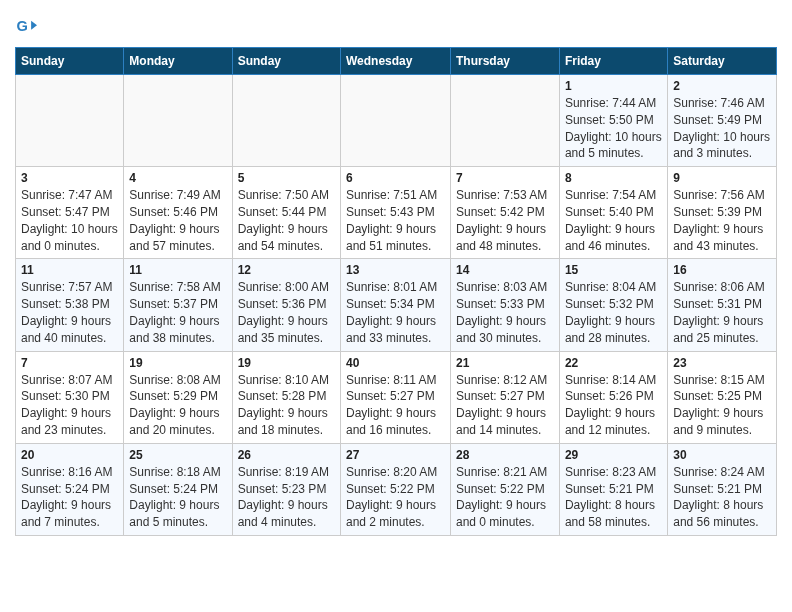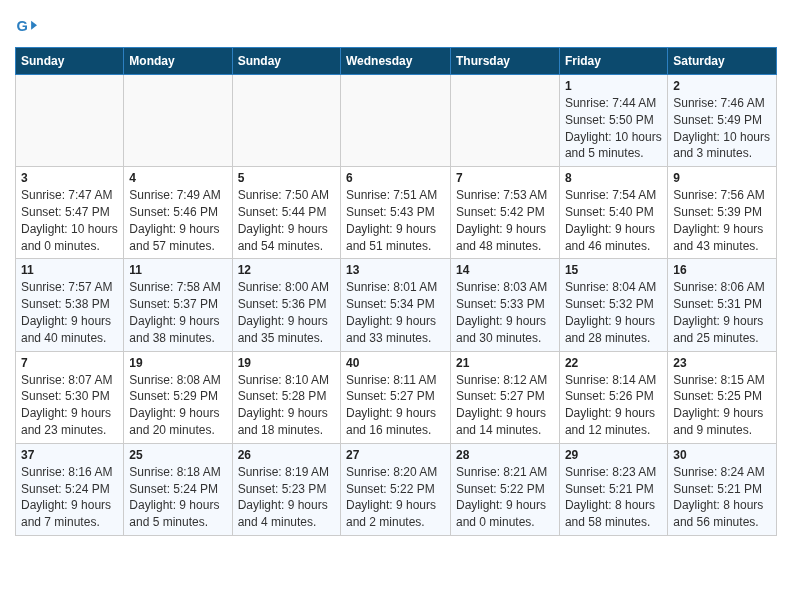--- a/index.html
+++ b/index.html
@@ -210,21 +210,21 @@
           <div class="day-number">22</div>
           <div class="day-info">Sunrise: 8:14 AM<br>Sunset: 5:26 PM<br>Daylight: 9 hours and 12 minutes.</div>
         </td>
         <td>
           <div class="day-number">23</div>
           <div class="day-info">Sunrise: 8:15 AM<br>Sunset: 5:25 PM<br>Daylight: 9 hours and 9 minutes.</div>
         </td>
       </tr>
       <tr>
         <td>
-          <div class="day-number">37</div>
+          <div class="day-number">20</div>
           <div class="day-info">Sunrise: 8:16 AM<br>Sunset: 5:24 PM<br>Daylight: 9 hours and 7 minutes.</div>
         </td>
         <td>
           <div class="day-number">25</div>
           <div class="day-info">Sunrise: 8:18 AM<br>Sunset: 5:24 PM<br>Daylight: 9 hours and 5 minutes.</div>
         </td>
         <td>
           <div class="day-number">26</div>
           <div class="day-info">Sunrise: 8:19 AM<br>Sunset: 5:23 PM<br>Daylight: 9 hours and 4 minutes.</div>
         </td>

